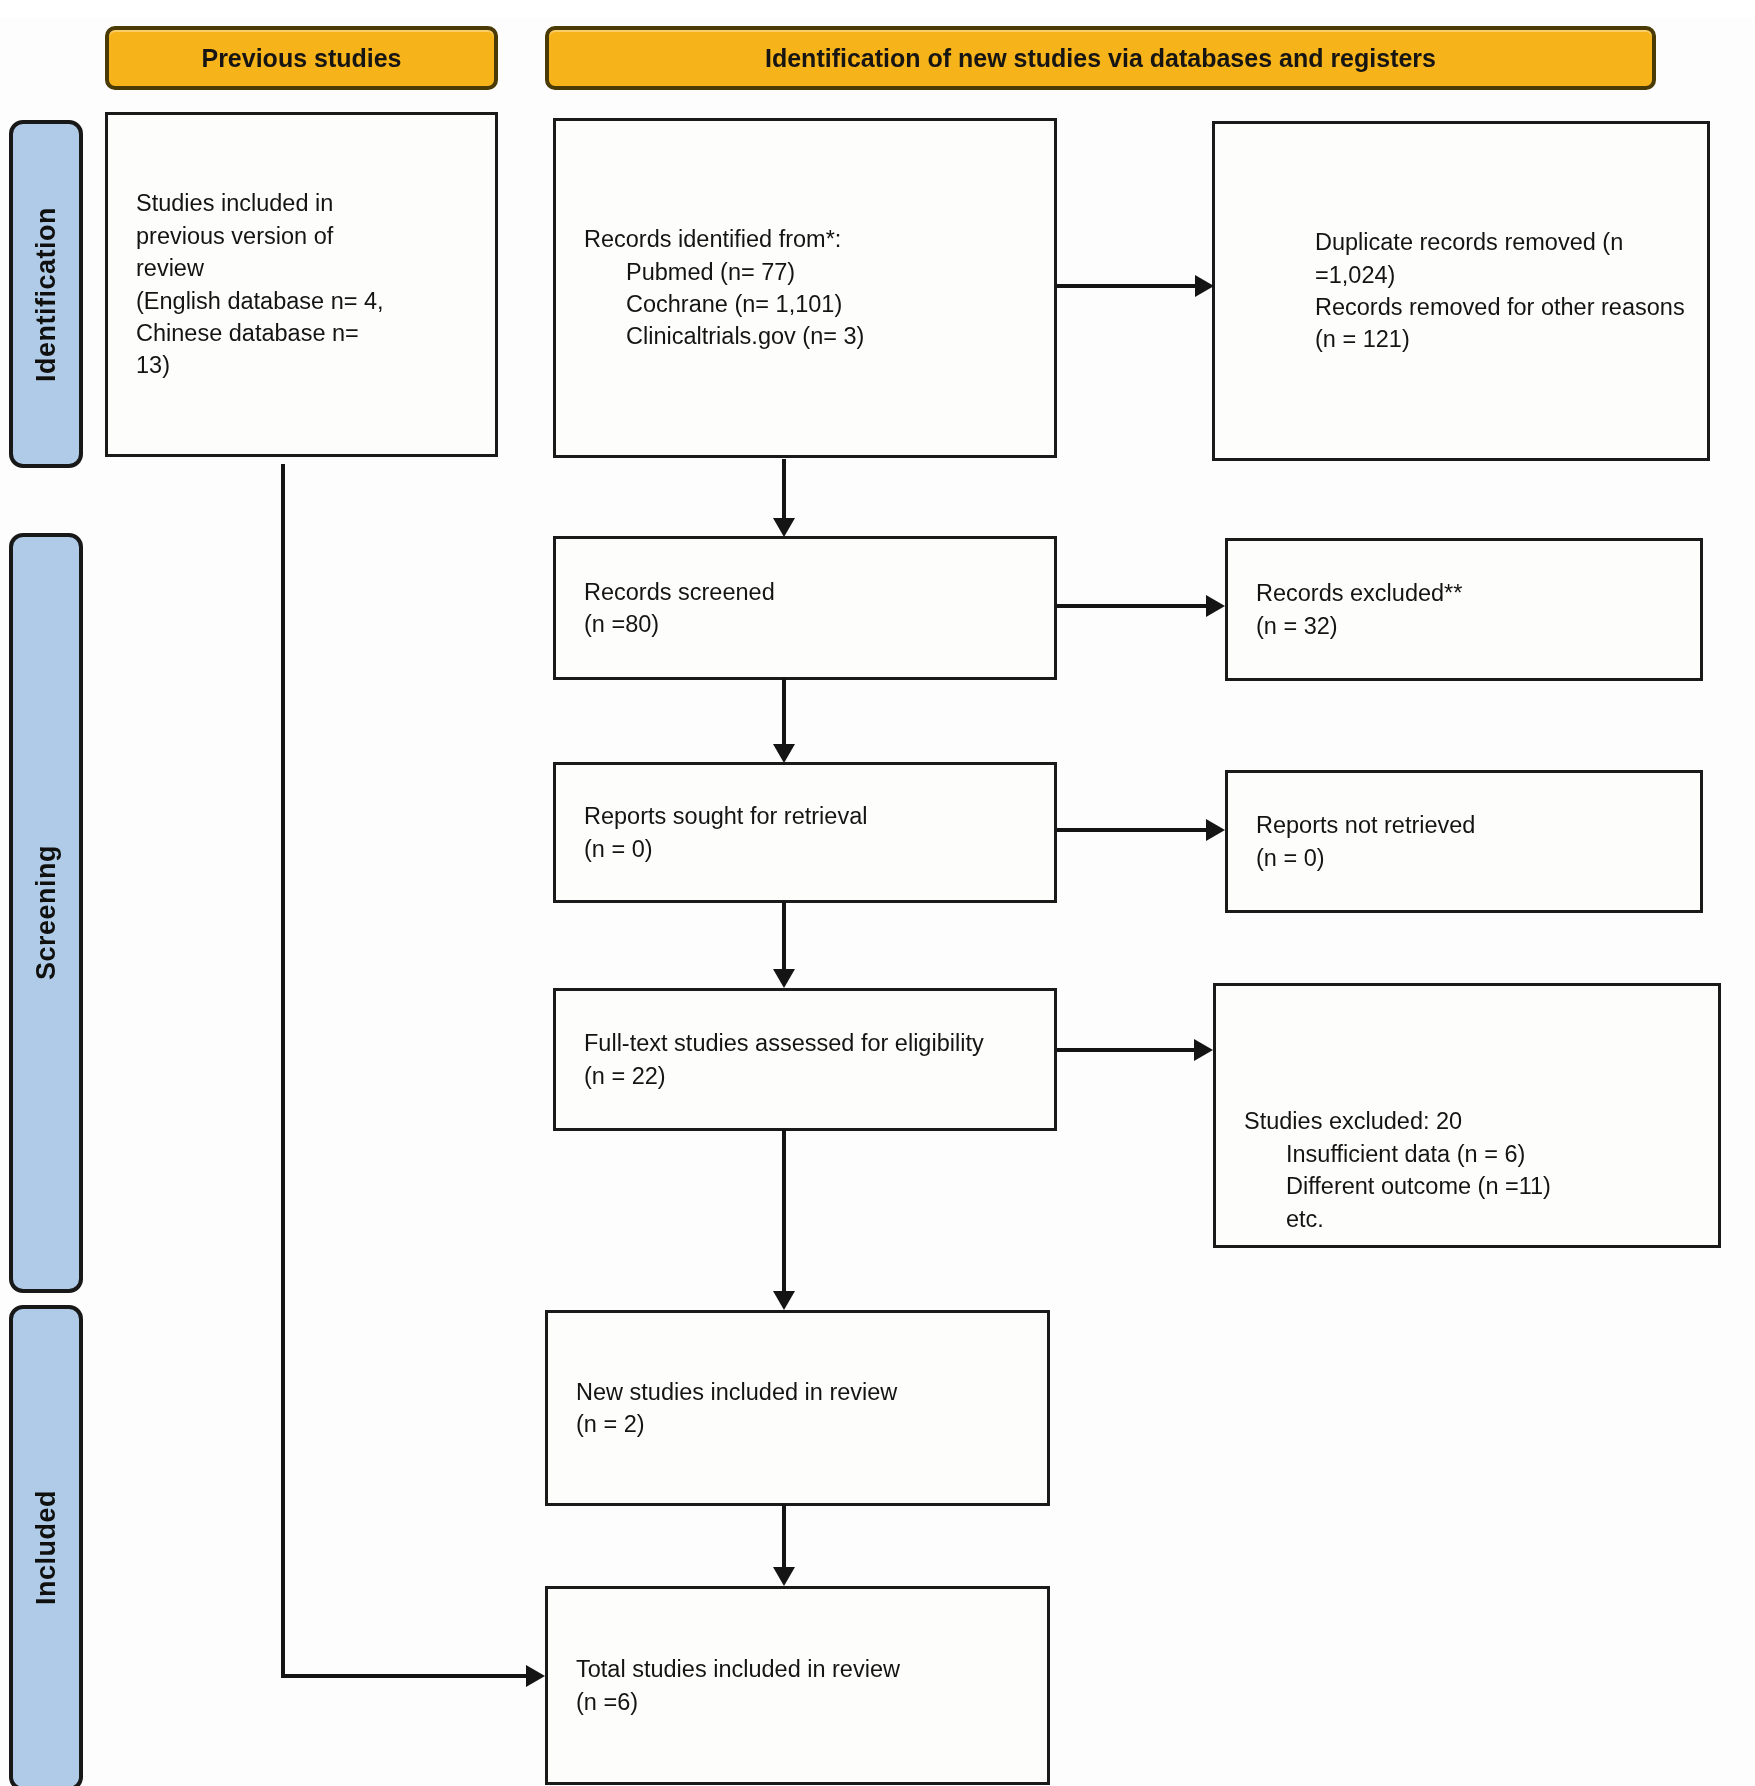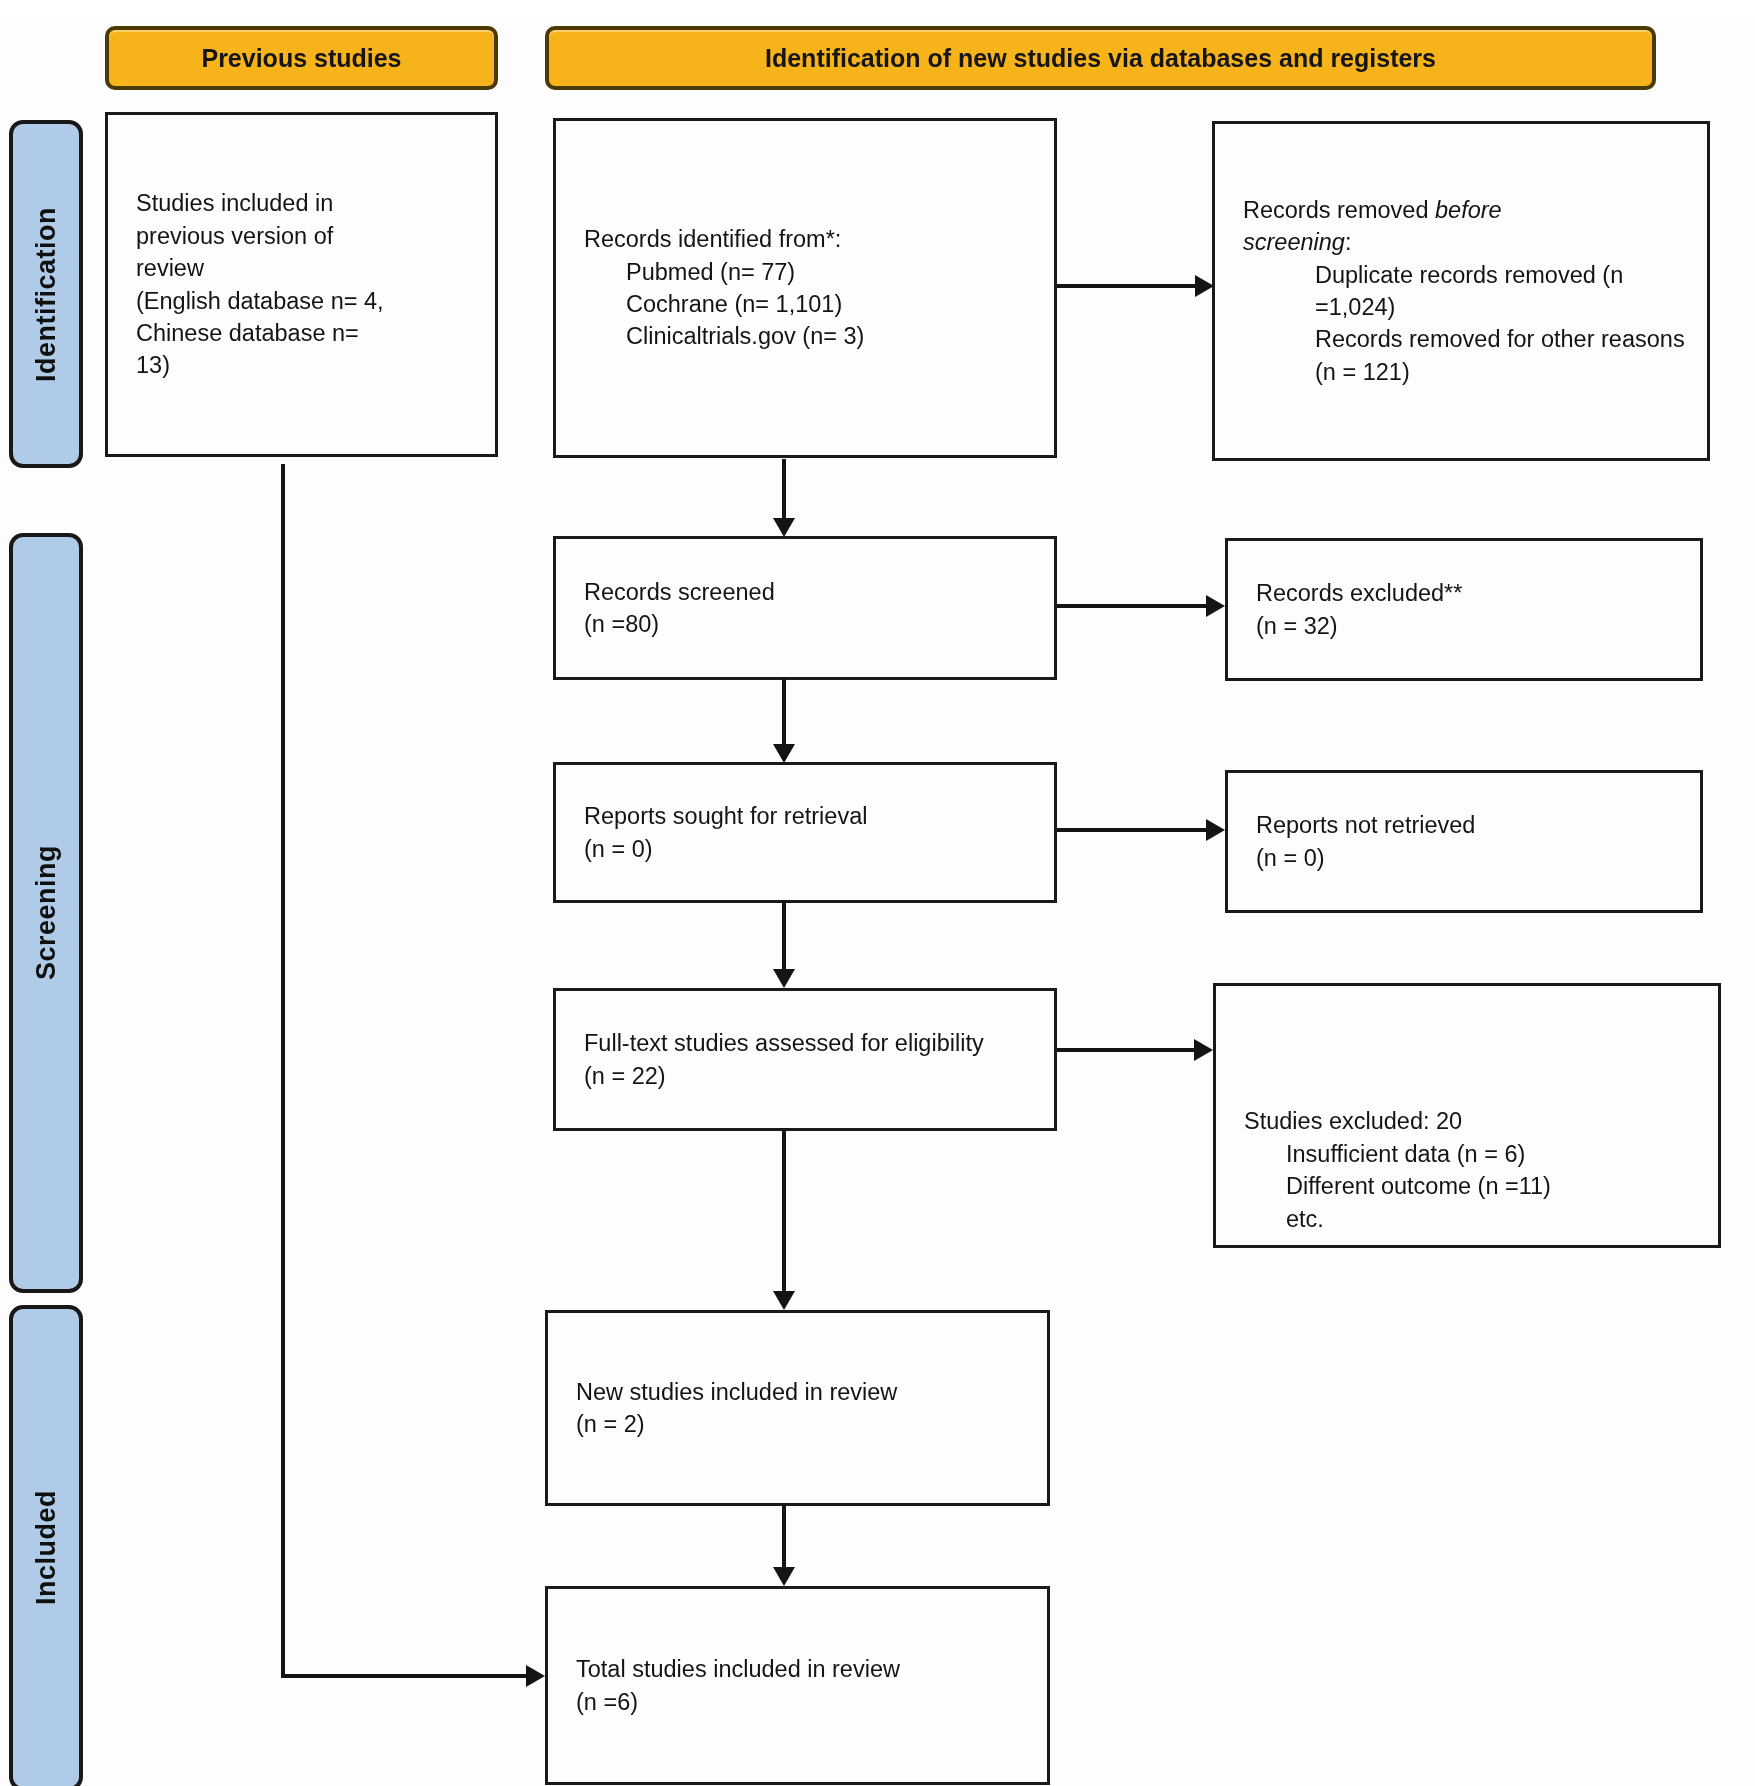--- a/index.html
+++ b/index.html
@@ -76,21 +76,20 @@
   </div>
 
   <div class="box" style="left:553px; top:100px; width:504px; height:340px;">
     <div>Records identified from*:</div>
     <div class="indent">Pubmed (n= 77)</div>
     <div class="indent">Cochrane (n= 1,101)</div>
     <div class="indent">Clinicaltrials.gov (n= 3)</div>
   </div>
 
   <div class="box" style="left:1212px; top:103px; width:498px; height:340px;">
-    <div class="w320"><span>Records removed </span><em>before screening</em><span>:</span></div>
     <div class="indent2">Duplicate records removed (n =1,024)</div>
     <div class="indent2">Records removed for other reasons (n = 121)</div>
   </div>
 
   <div class="box" style="left:553px; top:518px; width:504px; height:144px;">
     <div>Records screened</div>
     <div>(n =80)</div>
   </div>
 
   <div class="box" style="left:1225px; top:520px; width:478px; height:143px;">

